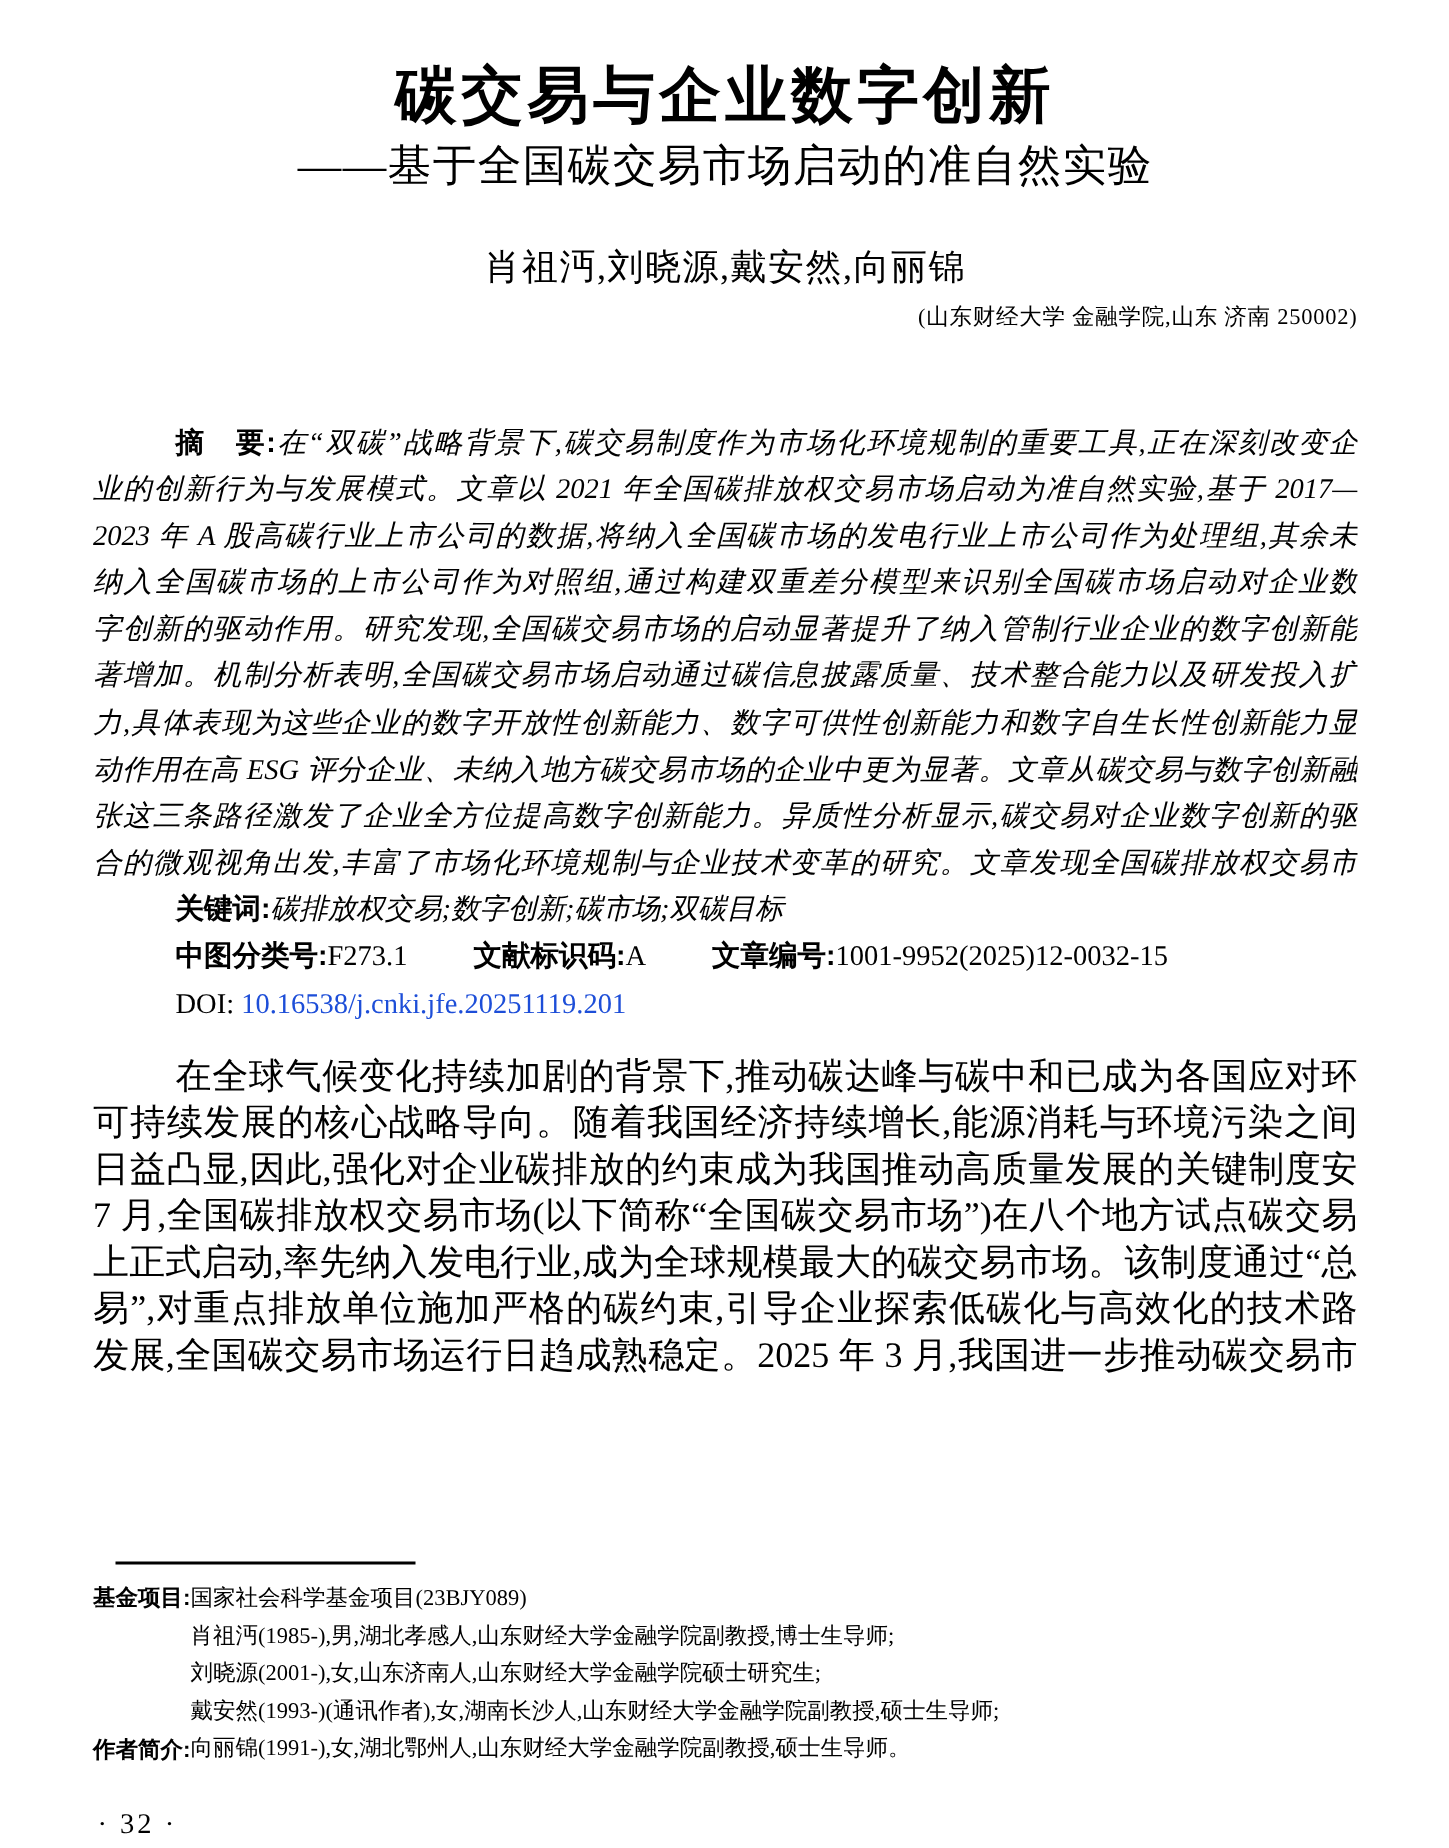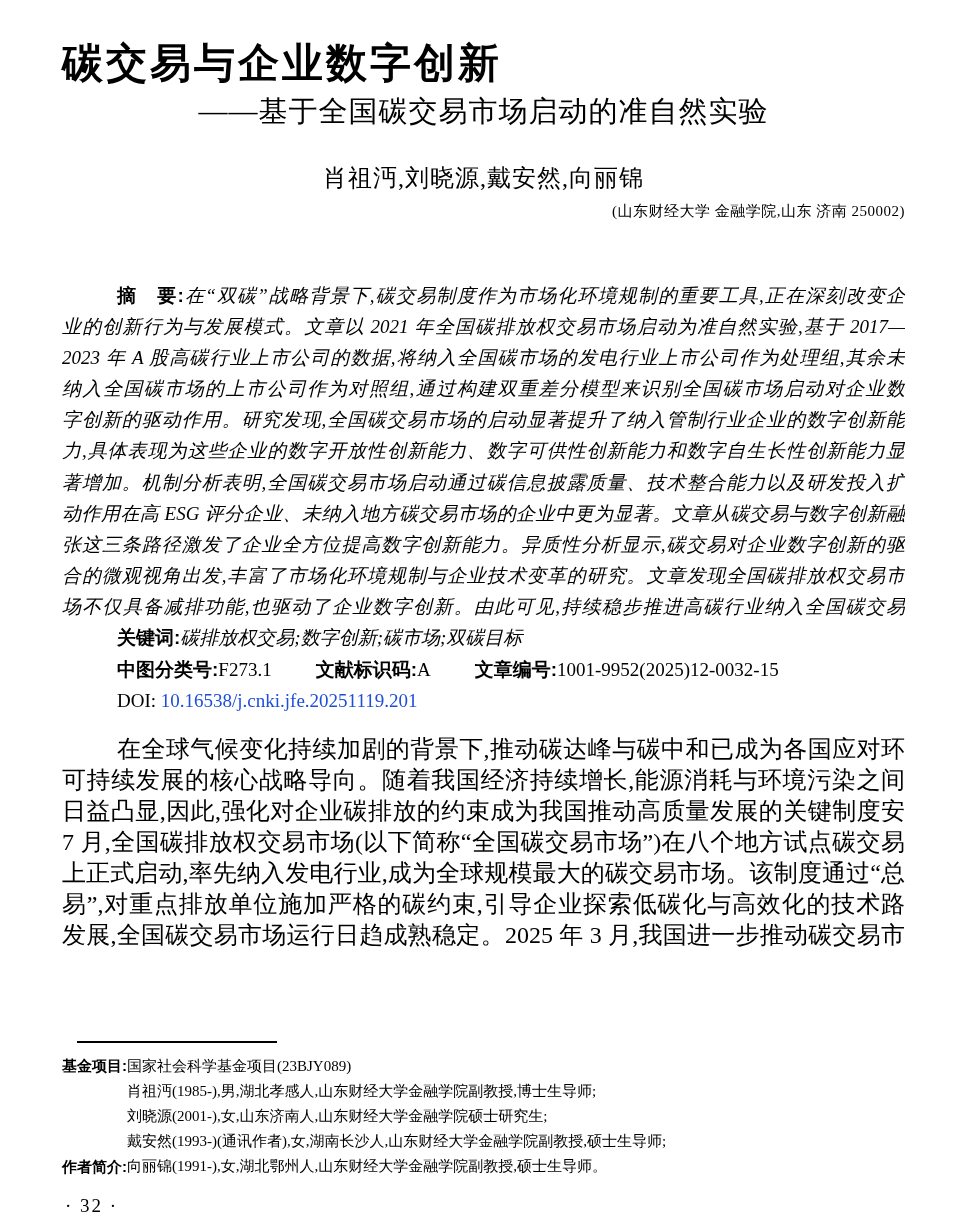--- a/index.html
+++ b/index.html
@@ -5,21 +5,21 @@
   * { margin:0; padding:0; box-sizing:border-box; }
   html,body { background:#ffffff; }
   body {
     width:966px; height:1232px;
     font-family:"Liberation Serif", serif;
     color:#000; overflow:hidden;
   }
   .page { position:relative; width:966px; height:1232px; padding:0 61px 0 62px; overflow:hidden; }
 
   .title {
-    margin-top:40px; 
+    margin-top:40px; text-align:center;
     font-size:41px; font-weight:bold; letter-spacing:3px; line-height:1.15;
   }
   .subtitle { margin-top:7px; text-align:center; font-size:29px; line-height:1.2; letter-spacing:1px; }
   .authors  { margin-top:33px; text-align:center; font-size:24px; letter-spacing:1px; }
   .affiliation { margin-top:8px; text-align:right; font-size:15px; letter-spacing:0.5px; }
 
   .abstract { margin-top:59px; }
   .aline {
     font-size:19px; line-height:31.1px; height:31.1px;
     text-align:justify; text-align-last:justify; overflow:hidden;
@@ -48,44 +48,43 @@
 
   .footnote { position:absolute; left:62px; right:61px; top:1041px; }
   .fn-rule { width:200px; height:0; border-top:2px solid #000; margin-left:15px; margin-bottom:10px; }
   .fn-row { font-size:15px; line-height:25px; }
   .fn-label { font-family:"Liberation Sans", sans-serif; font-weight:700; }
   .fn-flex { display:flex; align-items:flex-end; }
   .fn-flex .fn-label { flex:0 0 auto; }
   .fn-bios { flex:1 1 auto; }
   .fn-bios div { line-height:25px; }
 
-  .page-num { position:absolute; left:65px; bottom:15px; font-size:19px; letter-spacing:2px; }
+  .page-num { position:absolute; left:65px; bottom:4px; font-size:19px; letter-spacing:2px; }
 </style>
 </head>
 <body>
 
 <div class="page">
 
   <h1 class="title">碳交易与企业数字创新</h1>
   <div class="subtitle">——基于全国碳交易市场启动的准自然实验</div>
   <div class="authors">肖祖沔,刘晓源,戴安然,向丽锦</div>
   <div class="affiliation">(山东财经大学 金融学院,山东 济南 250002)</div>
 
   <div class="abstract">
     <div class="aline first"><span class="heilabel">摘　要:</span><span class="kai">在“双碳”战略背景下,碳交易制度作为市场化环境规制的重要工具,正在深刻改变企</span></div>
     <div class="aline"><span class="kai">业的创新行为与发展模式。文章以 2021 年全国碳排放权交易市场启动为准自然实验,基于 2017—</span></div>
     <div class="aline"><span class="kai">2023 年 A 股高碳行业上市公司的数据,将纳入全国碳市场的发电行业上市公司作为处理组,其余未</span></div>
     <div class="aline"><span class="kai">纳入全国碳市场的上市公司作为对照组,通过构建双重差分模型来识别全国碳市场启动对企业数</span></div>
     <div class="aline"><span class="kai">字创新的驱动作用。研究发现,全国碳交易市场的启动显著提升了纳入管制行业企业的数字创新能</span></div>
+    <div class="aline"><span class="kai">著增加。机制分析表明,全国碳交易市场启动通过碳信息披露质量、技术整合能力以及研发投入扩</span></div>
     <div class="aline"><span class="kai">力,具体表现为这些企业的数字开放性创新能力、数字可供性创新能力和数字自生长性创新能力显</span></div>
-    <div class="aline"><span class="kai">著增加。机制分析表明,全国碳交易市场启动通过碳信息披露质量、技术整合能力以及研发投入扩</span></div>
     <div class="aline"><span class="kai">动作用在高 ESG 评分企业、未纳入地方碳交易市场的企业中更为显著。文章从碳交易与数字创新融</span></div>
     <div class="aline"><span class="kai">张这三条路径激发了企业全方位提高数字创新能力。异质性分析显示,碳交易对企业数字创新的驱</span></div>
     <div class="aline"><span class="kai">合的微观视角出发,丰富了市场化环境规制与企业技术变革的研究。文章发现全国碳排放权交易市</span></div>
-    <div class="aline"><span class="kai">场不仅具备减排功能,也驱动了企业数字创新。由此可见,持续稳步推进高碳行业纳入全国碳交易</span></div>
   </div>
 
   <div class="meta-line"><span class="heilabel">关键词:</span><span class="kai">碳排放权交易;数字创新;碳市场;双碳目标</span></div>
 
   <div class="meta-line"><span class="heilabel">中图分类号:</span><span>F273.1</span><span class="meta-gap"></span><span class="heilabel">文献标识码:</span><span>A</span><span class="meta-gap"></span><span class="heilabel">文章编号:</span><span>1001-9952(2025)12-0032-15</span></div>
 
   <div class="meta-line"><span>DOI: </span><span style="color: #1d4ed8;">10.16538/j.cnki.jfe.20251119.201</span></div>
 
 
   <div class="body-par">

